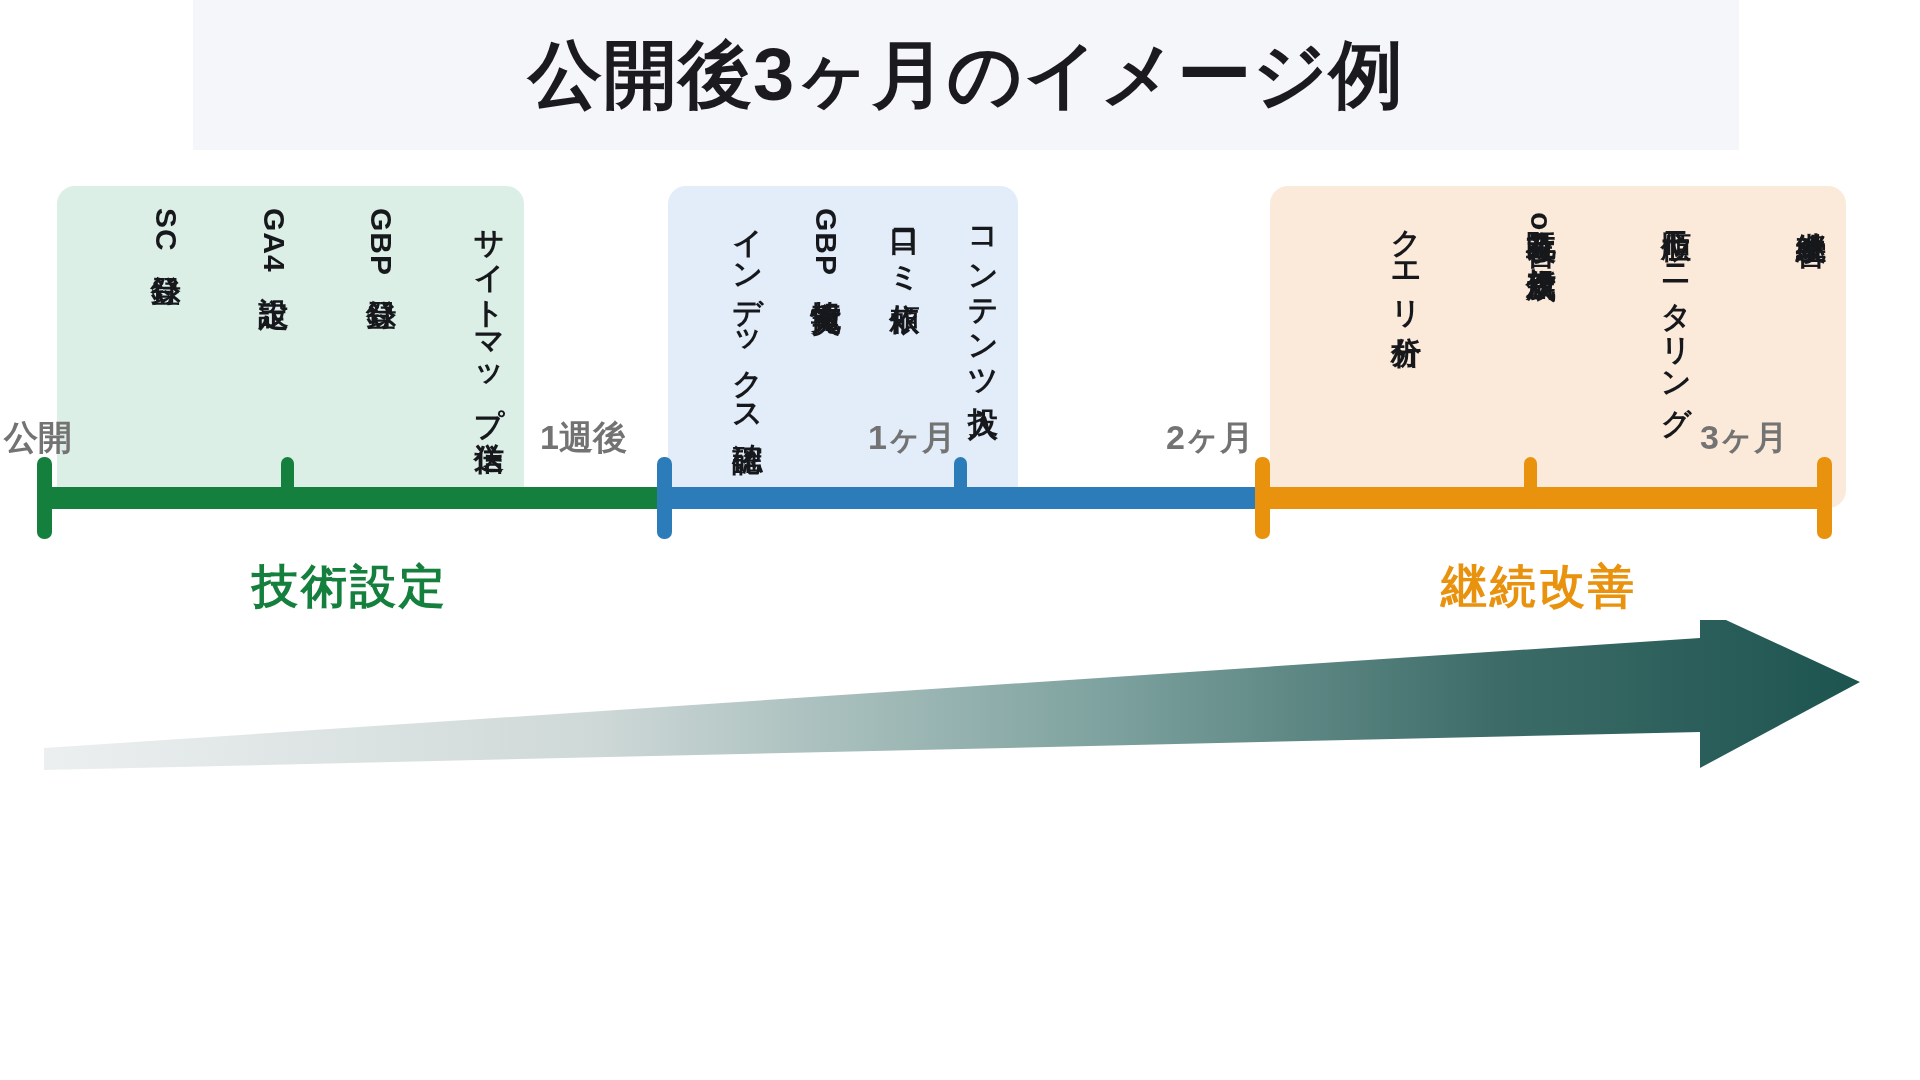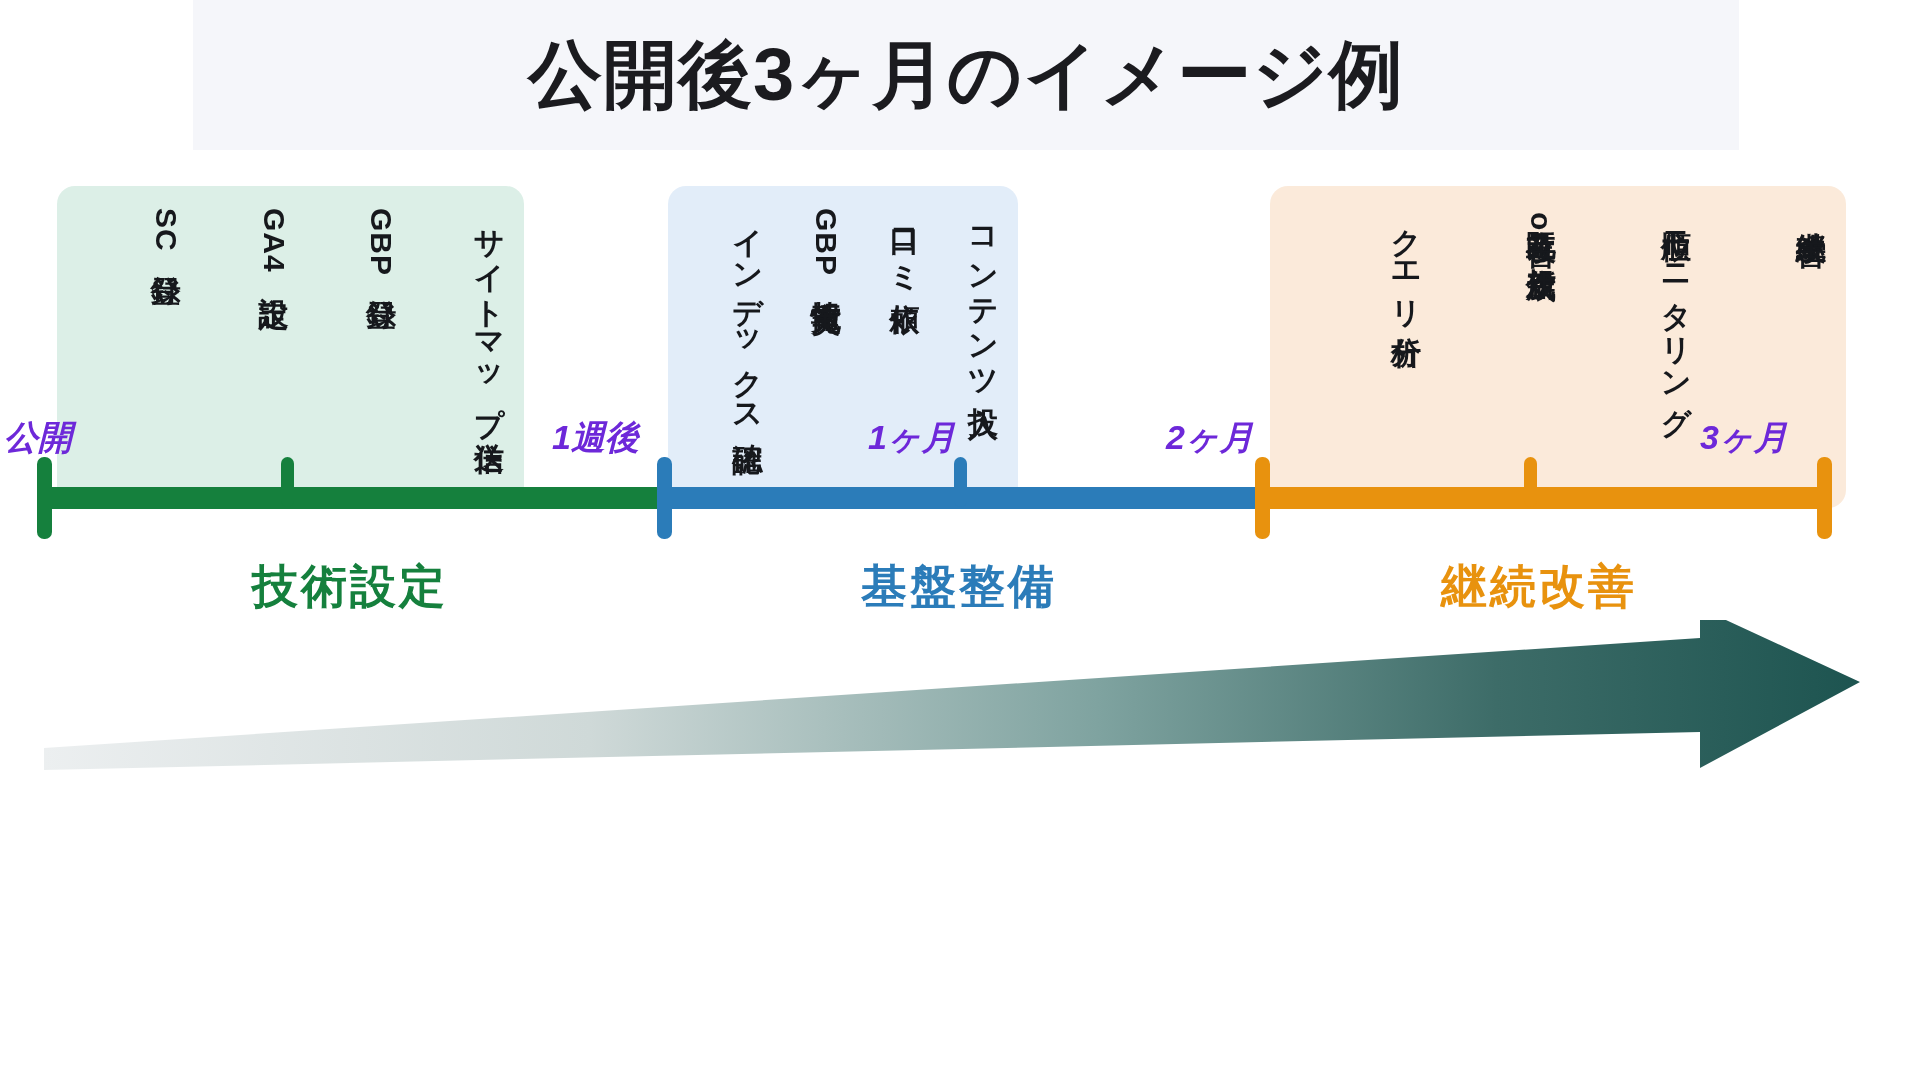--- a/index.html
+++ b/index.html
@@ -106,24 +106,23 @@
     width: 13px;
     height: 50px;
     top: 457px;
   }
 
   
   .milestone {
     position: absolute;
     font-size: 34px;
     font-weight: 700;
-    color: #6d28d9;
+    color: #737373;
     white-space: nowrap;
     top: 415px;
-    font-style: italic;
   }
 
   
   .phase-name {
     position: absolute;
     top: 556px;
     font-size: 46px;
     font-weight: 700;
     letter-spacing: 3px;
     white-space: nowrap;
@@ -187,28 +186,27 @@
     </div>
 
   <div class="axis-layer" id="axis">
       <div class="seg" style="left: 40px; width: 620px; background: rgb(21, 128, 61);"></div>
       <div class="tick major" style="left: 37px; background: rgb(21, 128, 61);"></div>
       <div class="tick minor" style="left: 281px; background: rgb(21, 128, 61);"></div>
       <div class="phase-name" style="color: rgb(21, 128, 61); left: 40px; width: 620px;">技術設定</div>
       <div class="seg" style="left: 660px; width: 598px; background: rgb(43, 124, 185);"></div>
       <div class="tick major" style="left: 657px; background: rgb(43, 124, 185);"></div>
       <div class="tick minor" style="left: 954px; background: rgb(43, 124, 185);"></div>
-      <div class="phase-name" style="color: rgb(43, 124, 185); left: 660px; width: 598px;">基盤整備</div>
       <div class="seg" style="left: 1258px; width: 562px; background: rgb(232, 146, 14);"></div>
       <div class="tick major" style="left: 1255px; background: rgb(232, 146, 14);"></div>
       <div class="tick minor" style="left: 1524px; background: rgb(232, 146, 14);"></div>
       <div class="phase-name" style="color: rgb(232, 146, 14); left: 1258px; width: 562px;">継続改善</div>
       <div class="tick major" style="left: 1817px; background: rgb(232, 146, 14);"></div>
       <div class="milestone" style="left: 4px;">公開</div>
-      <div class="milestone" style="left: 552px;">1週後</div>
+      <div class="milestone" style="left: 540px;">1週後</div>
       <div class="milestone" style="left: 868px;">1ヶ月</div>
       <div class="milestone" style="left: 1166px; text-align: right;">2ヶ月</div>
       <div class="milestone" style="left: 1700px;">3ヶ月</div>
     </div>
 
   <svg class="growth-arrow" viewBox="0 0 1920 240" preserveAspectRatio="none">
     <defs>
       <linearGradient id="arrowGrad" x1="0" y1="0" x2="1" y2="0">
         <stop offset="0" stop-color="#eceff0"></stop>
         <stop offset="0.30" stop-color="#cfd9d8"></stop>

